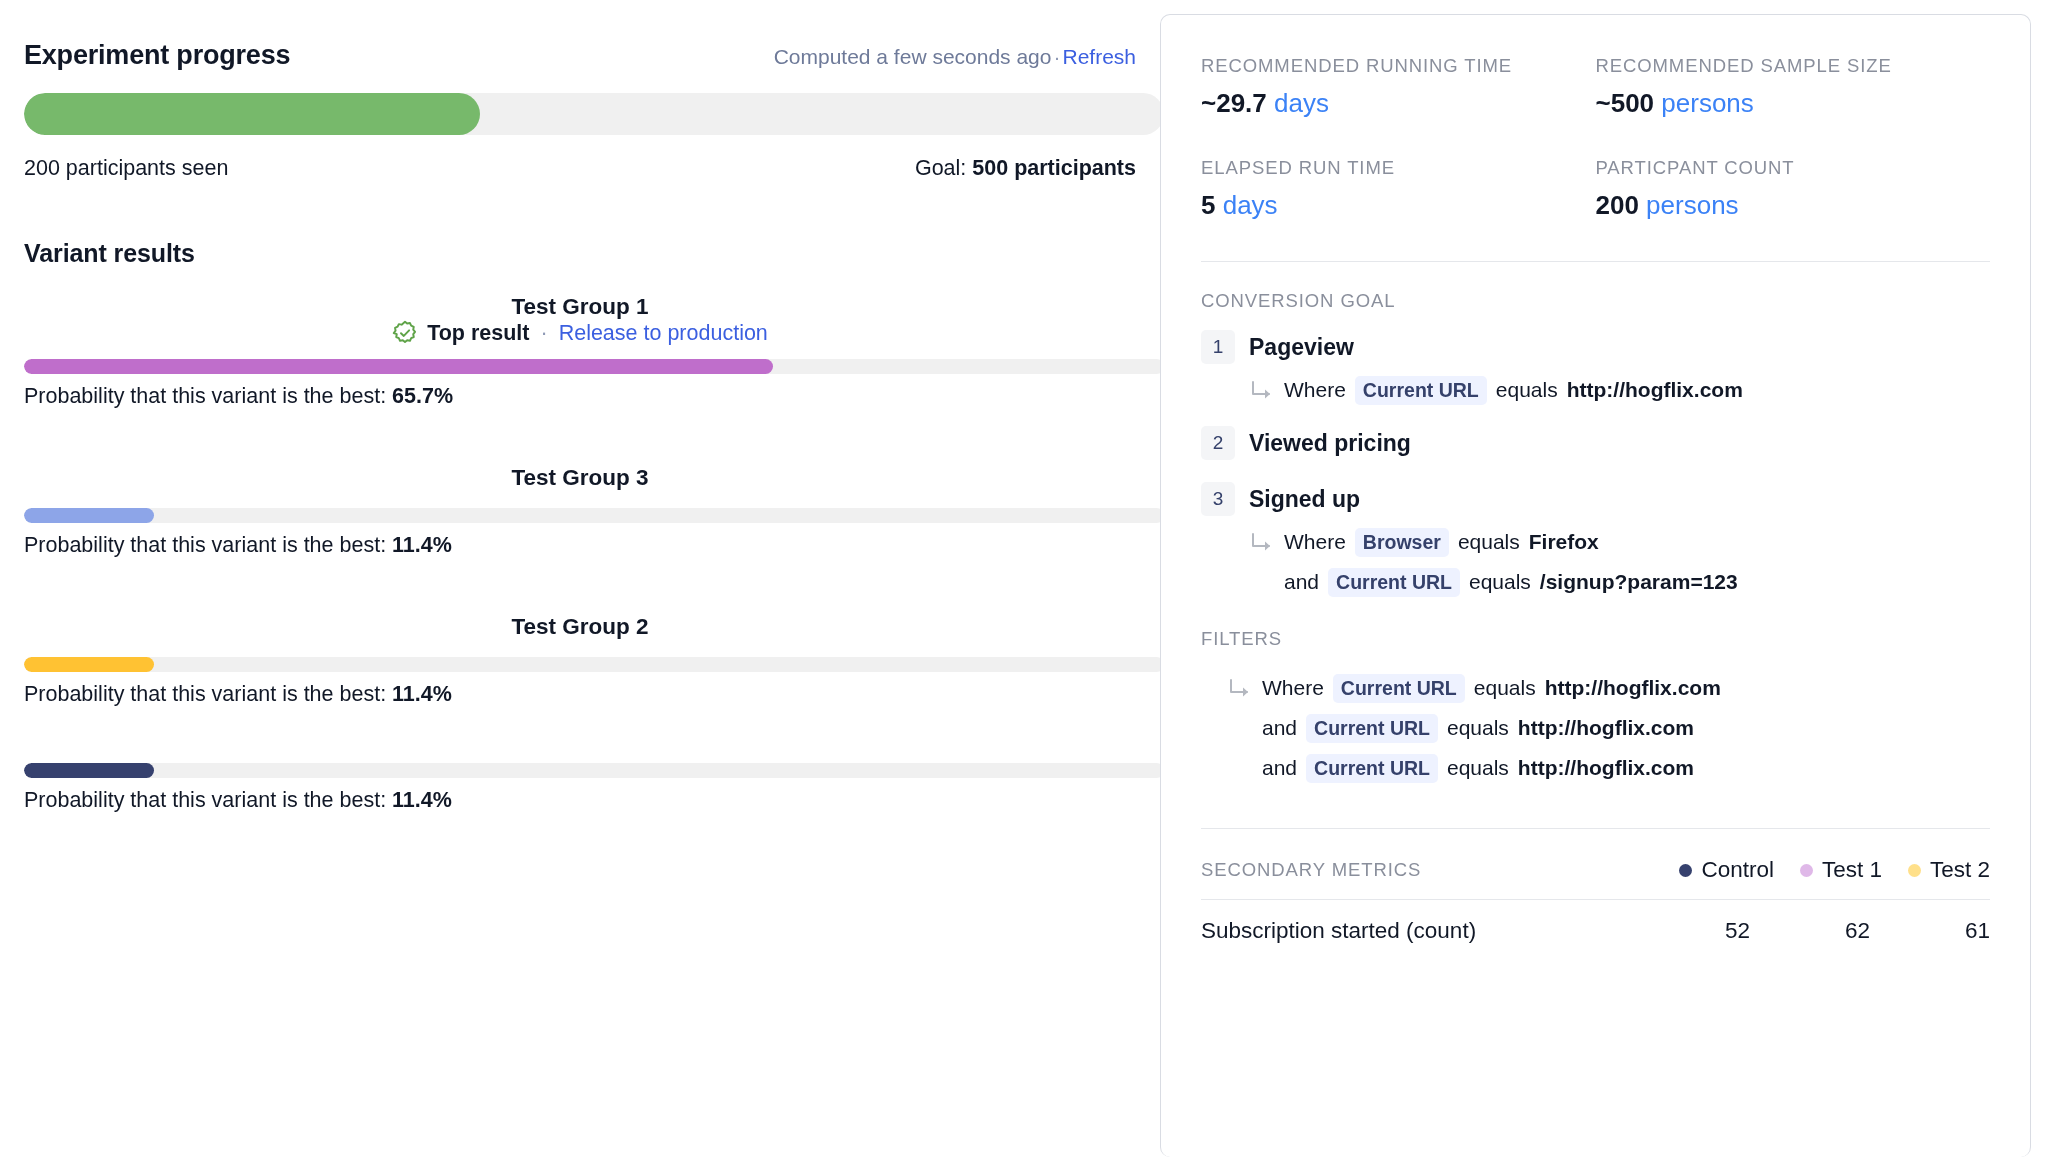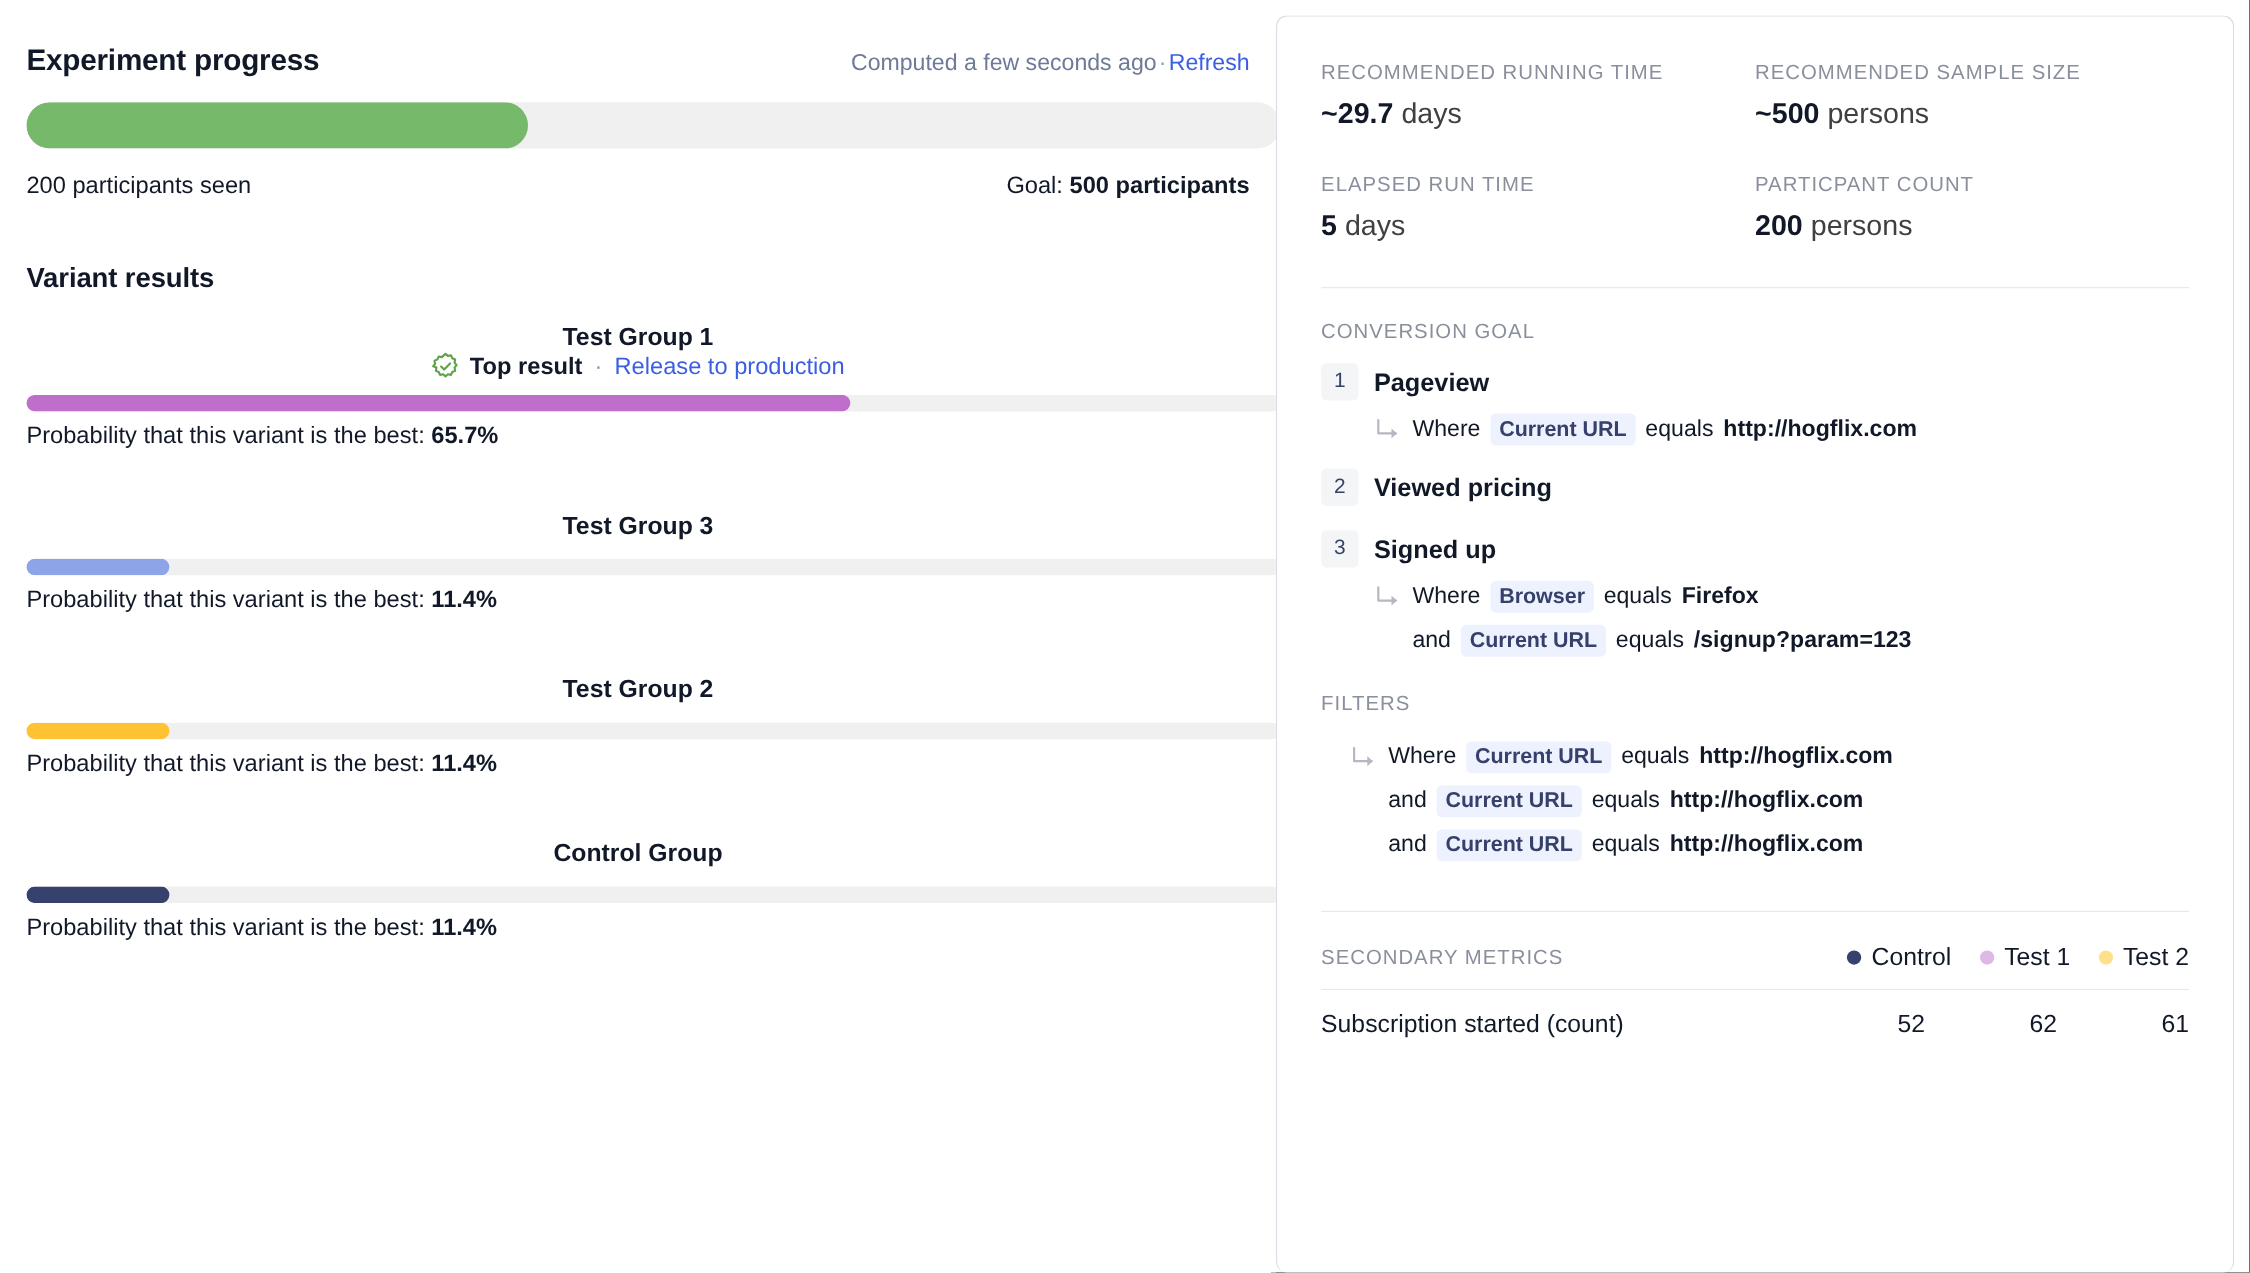--- a/index.html
+++ b/index.html
@@ -142,21 +142,21 @@
     letter-spacing: 0.9px;
     text-transform: uppercase;
     margin-bottom: 11px;
   }
   .metric-value {
     font-size: 26px;
     color: #111827;
     font-weight: 700;
   }
   .metric-value .unit {
-    color: #404040;
+    color: #3b82f6;
     font-weight: 400;
   }
 
   .hr {
     height: 1px;
     background: #e5e7eb;
     margin: 40px 0 28px 0;
   }
 
   .section-label {
@@ -312,23 +312,20 @@
           <div class="variant-head">
             <span class="variant-name">Test Group 2</span>
           </div>
           <div class="vbar-track">
             <div class="vbar-fill" style="width:11.4%;background:#ffc233"></div>
           </div>
           <div class="prob-text">Probability that this variant is the best: <b>11.4%</b></div>
         </div>
         <div class="variant-gap"></div>
         <div class="variant-block">
-          <div class="variant-head">
-            <span class="variant-name">Control Group</span>
-          </div>
           <div class="vbar-track">
             <div class="vbar-fill" style="width:11.4%;background:#36416e"></div>
           </div>
           <div class="prob-text">Probability that this variant is the best: <b>11.4%</b></div>
         </div>
       </div>
   </div>
 
   <div class="right-panel">
 

